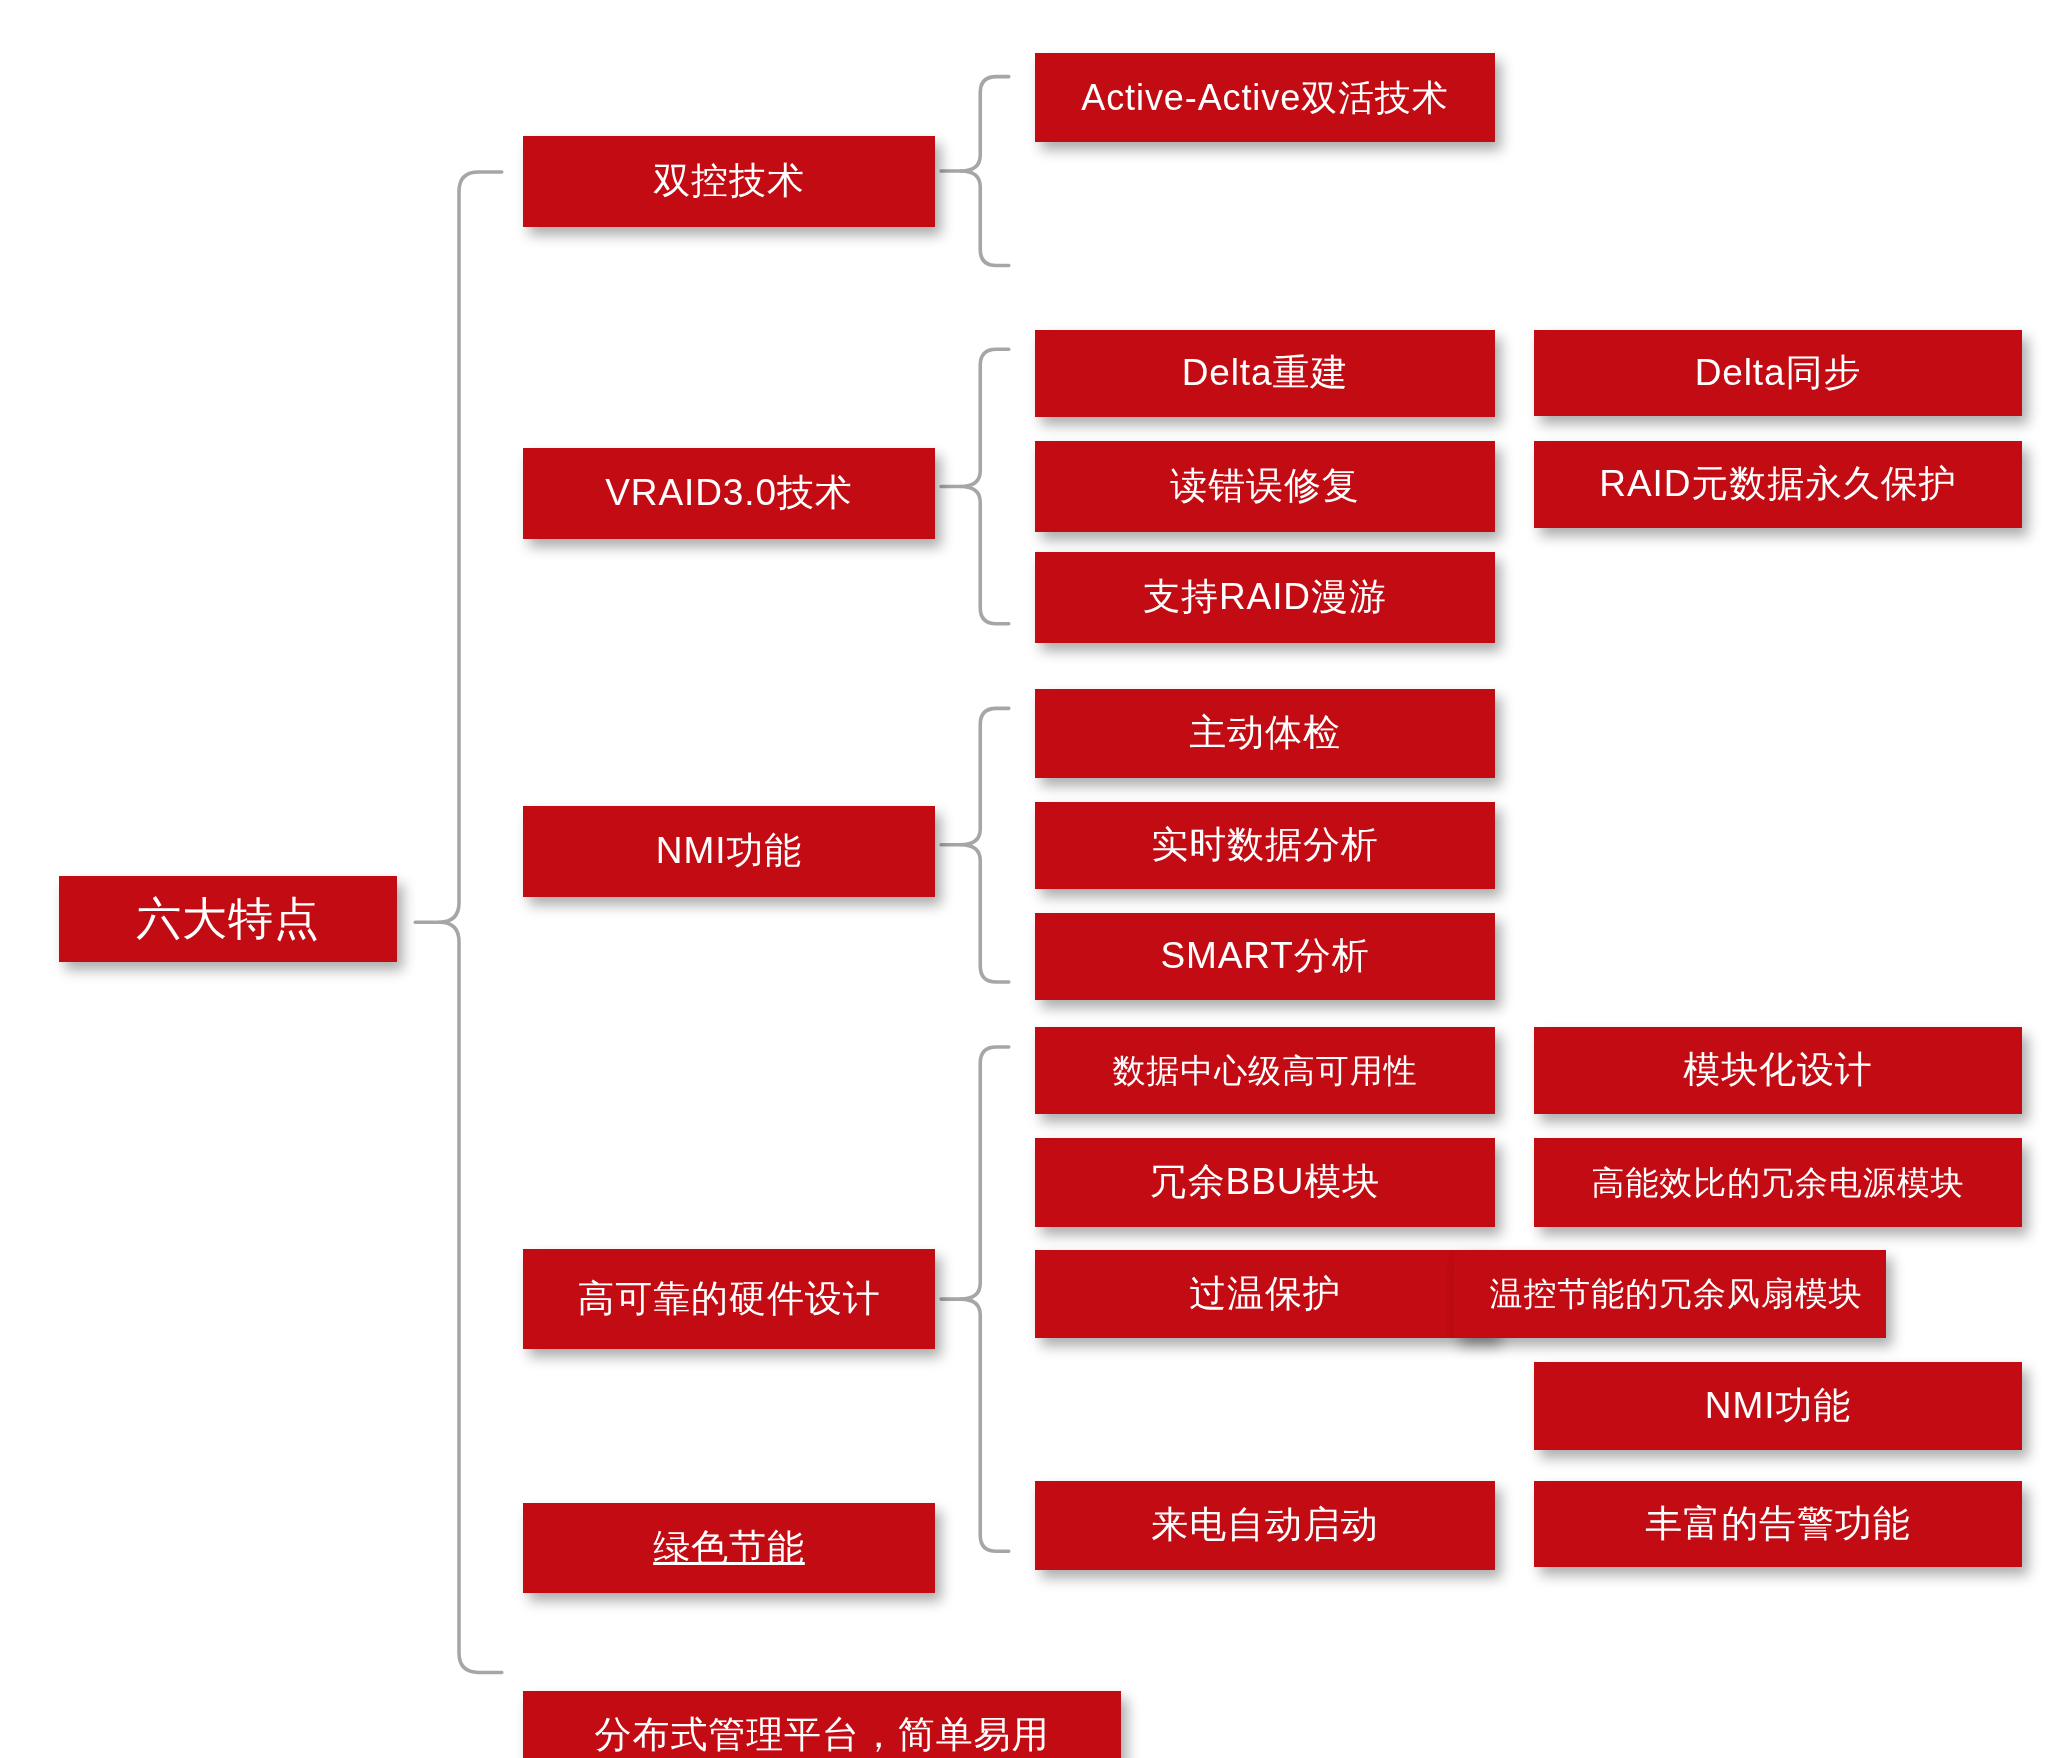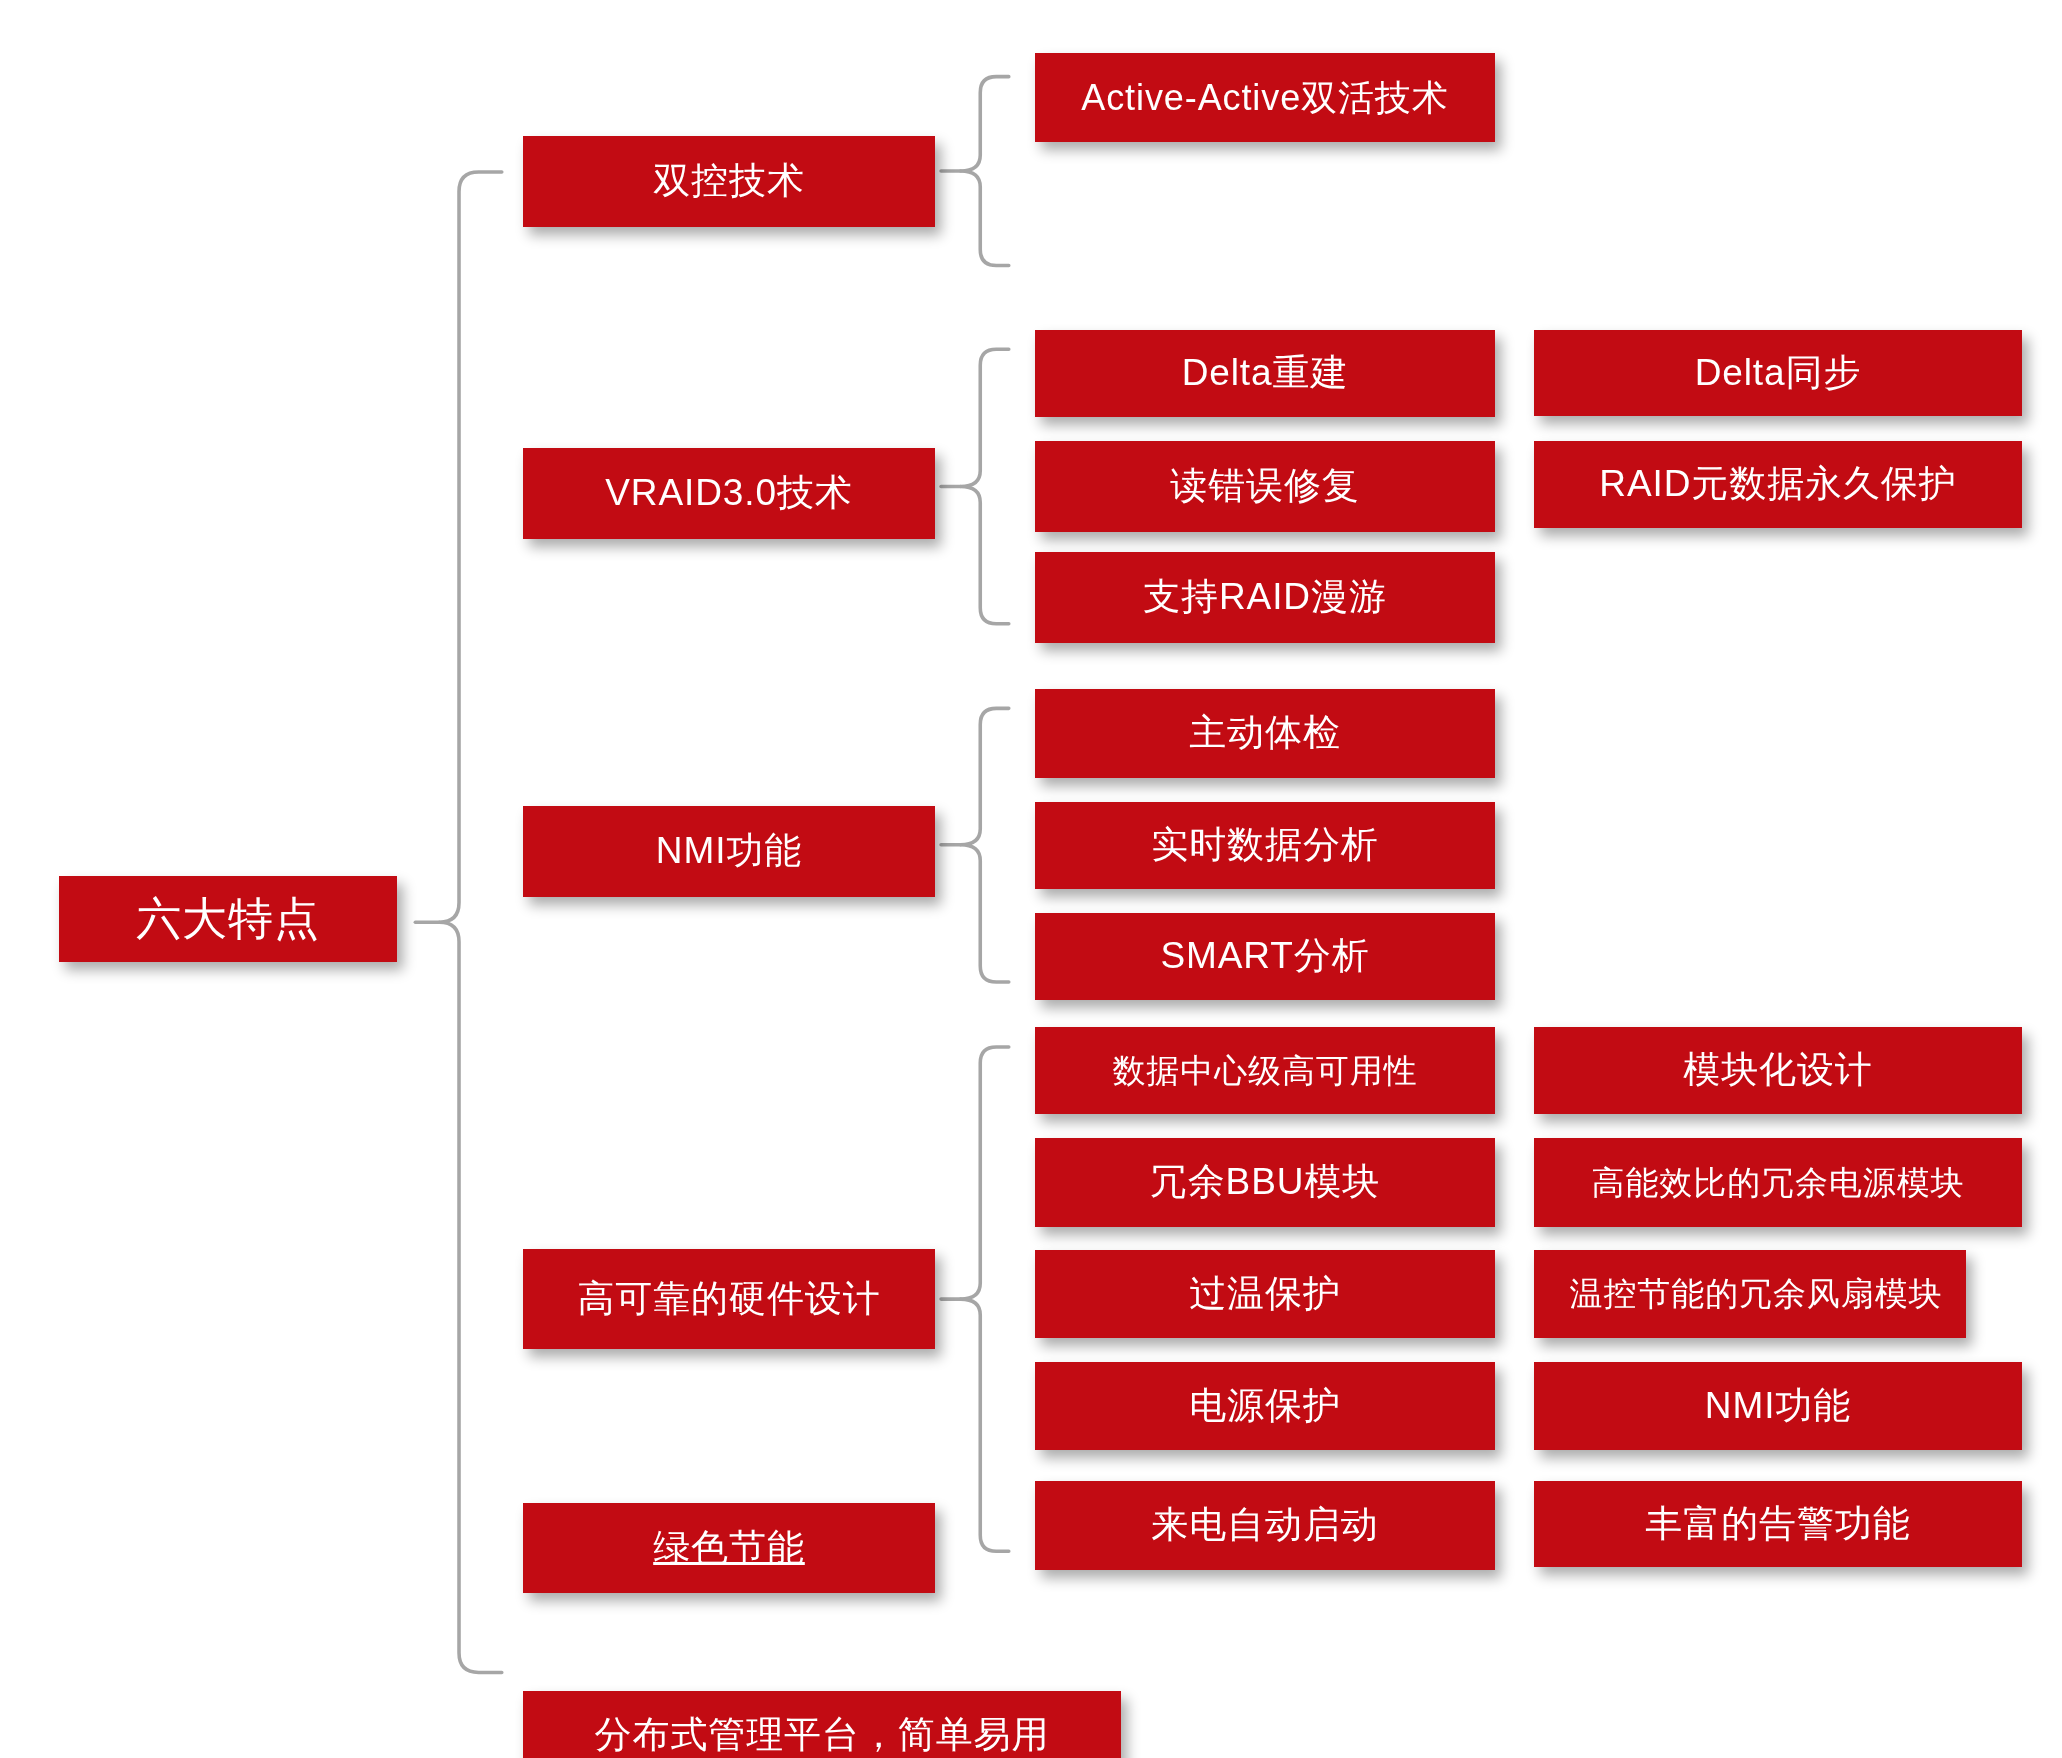--- a/index.html
+++ b/index.html
@@ -89,23 +89,22 @@
   <div class="node size-m" style="left:1534px;top:330px;width:488px;height:86px;">Delta同步</div>
   <div class="node size-m" style="left:1534px;top:441px;width:488px;height:87px;">RAID元数据永久保护</div>
 
   <div class="node size-m" style="left:1035px;top:689px;width:460px;height:89px;">主动体检</div>
   <div class="node size-m" style="left:1035px;top:802px;width:460px;height:87px;">实时数据分析</div>
   <div class="node size-m" style="left:1035px;top:913px;width:460px;height:87px;">SMART分析</div>
 
   <div class="node size-s" style="left:1035px;top:1027px;width:460px;height:87px;">数据中心级高可用性</div>
   <div class="node size-m" style="left:1035px;top:1138px;width:460px;height:89px;">冗余BBU模块</div>
   <div class="node size-m" style="left:1035px;top:1250px;width:460px;height:88px;">过温保护</div>
-  <div class="node size-m" style="left:1035px;top:1362px;width:460px;height:88px;">电源保护</div>
   <div class="node size-m" style="left:1035px;top:1481px;width:460px;height:89px;">来电自动启动</div>
 
   <div class="node size-m" style="left:1534px;top:1027px;width:488px;height:87px;">模块化设计</div>
   <div class="node size-s" style="left:1534px;top:1138px;width:488px;height:89px;">高能效比的冗余电源模块</div>
-  <div class="node size-s" style="left:1534px;top:1250px;width:432px;height:88px;padding-left:12px;">温控节能的冗余风扇模块</div>
+  <div class="node size-s" style="left:1454px;top:1250px;width:432px;height:88px;padding-left:12px;">温控节能的冗余风扇模块</div>
   <div class="node size-m" style="left:1534px;top:1362px;width:488px;height:88px;">NMI功能</div>
   <div class="node size-m" style="left:1534px;top:1481px;width:488px;height:86px;">丰富的告警功能</div>
 
 </div>
 
 
 </body></html>

